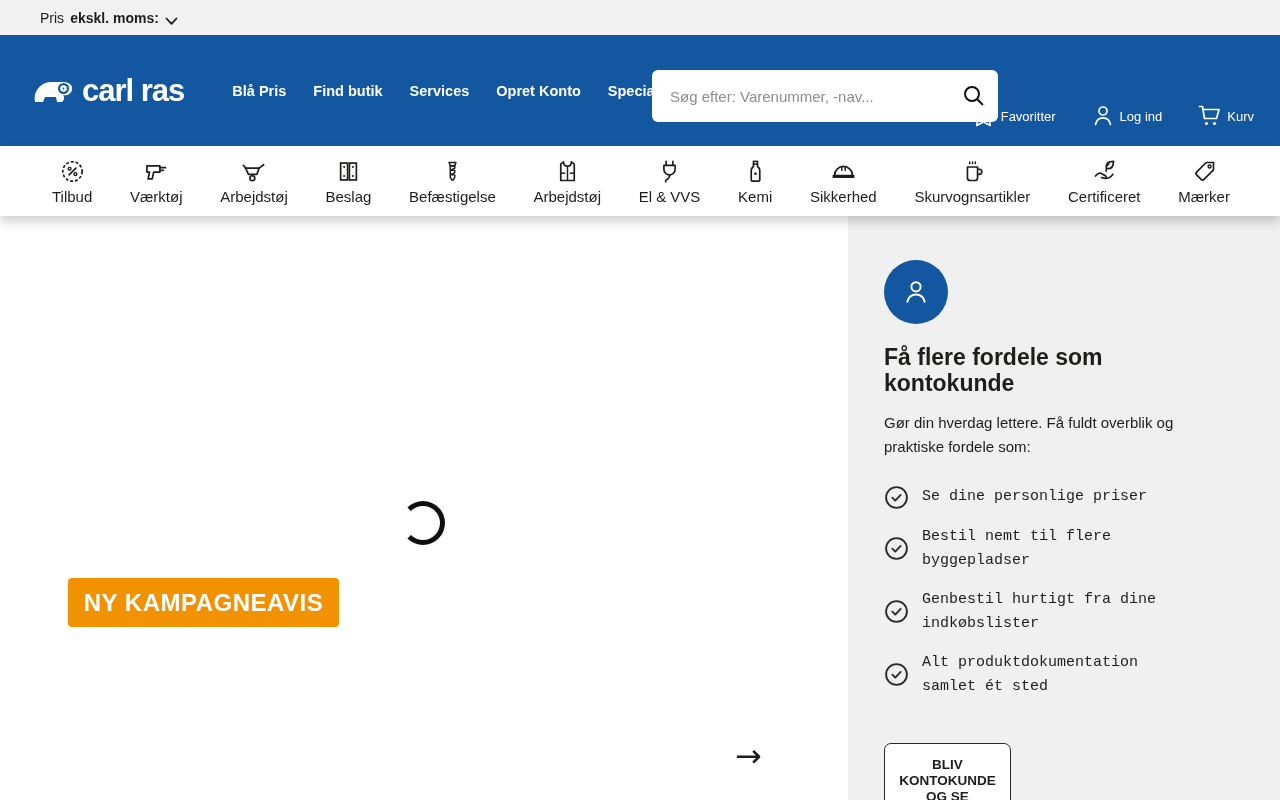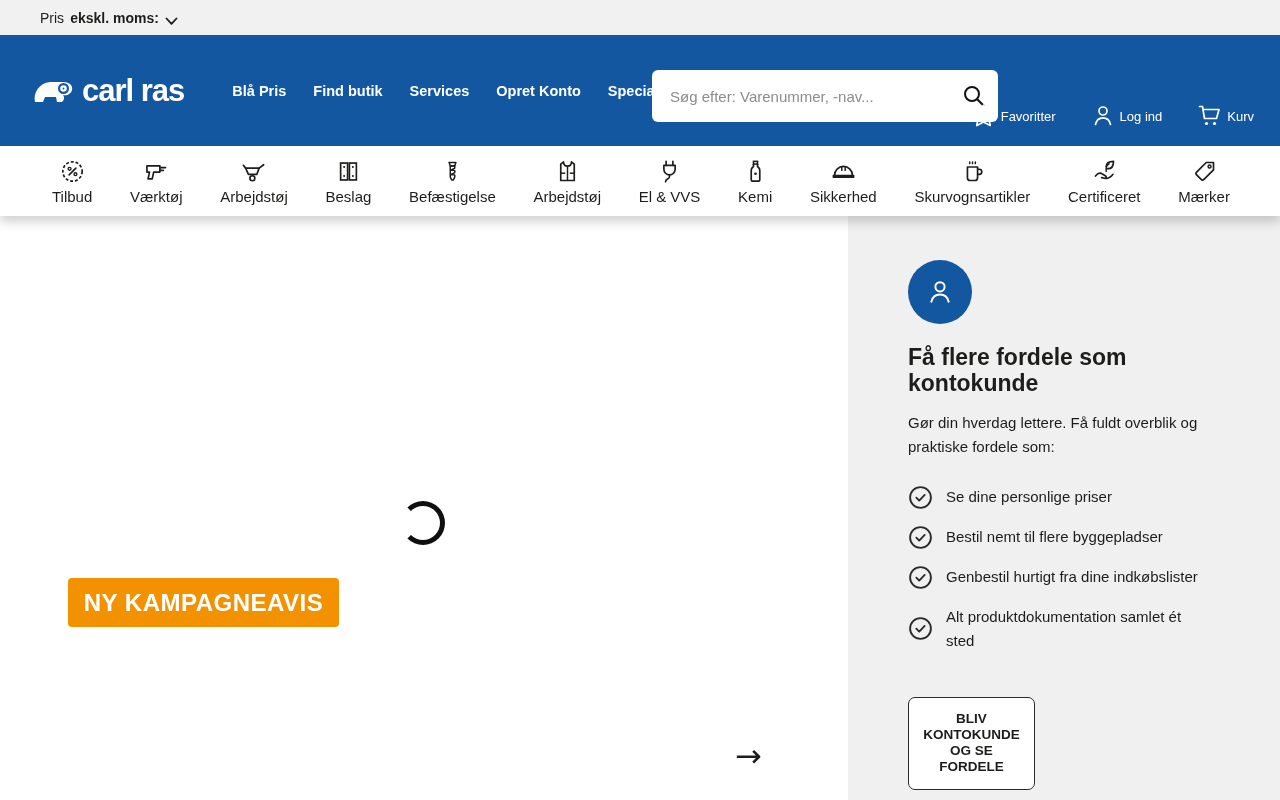--- a/index.html
+++ b/index.html
@@ -182,21 +182,21 @@
     cursor: pointer;
     background: none;
     border: none;
     font-family: "DejaVu Sans", sans-serif;
   }
 
   
   .sidebar {
     width: 432px;
     background: #f0f0f0;
-    padding: 44px 56px 0 60px;
+    padding: 44px 56px 0 36px;
   }
   .avatar-circle {
     width: 64px;
     height: 64px;
     border-radius: 50%;
     background: #1257a0;
     display: flex;
     align-items: center;
     justify-content: center;
   }
@@ -208,21 +208,21 @@
     max-width: 260px;
     color: #1d1d1b;
   }
   .sidebar .intro {
     margin-top: 14px;
     font-size: 15px;
     line-height: 1.6;
     color: #1d1d1b;
     max-width: 322px;
   }
-  .benefits { margin-top: 26px; list-style: none; }
+  .benefits { margin-top: 26px; list-style: none; font-family: Liberation Mono, monospace; }
   .benefit {
     display: flex;
     align-items: center;
     gap: 13px;
     margin-bottom: 15px;
     min-height: 25px;
   }
   .benefit-label {
     font-size: 15px;
     line-height: 1.6;

